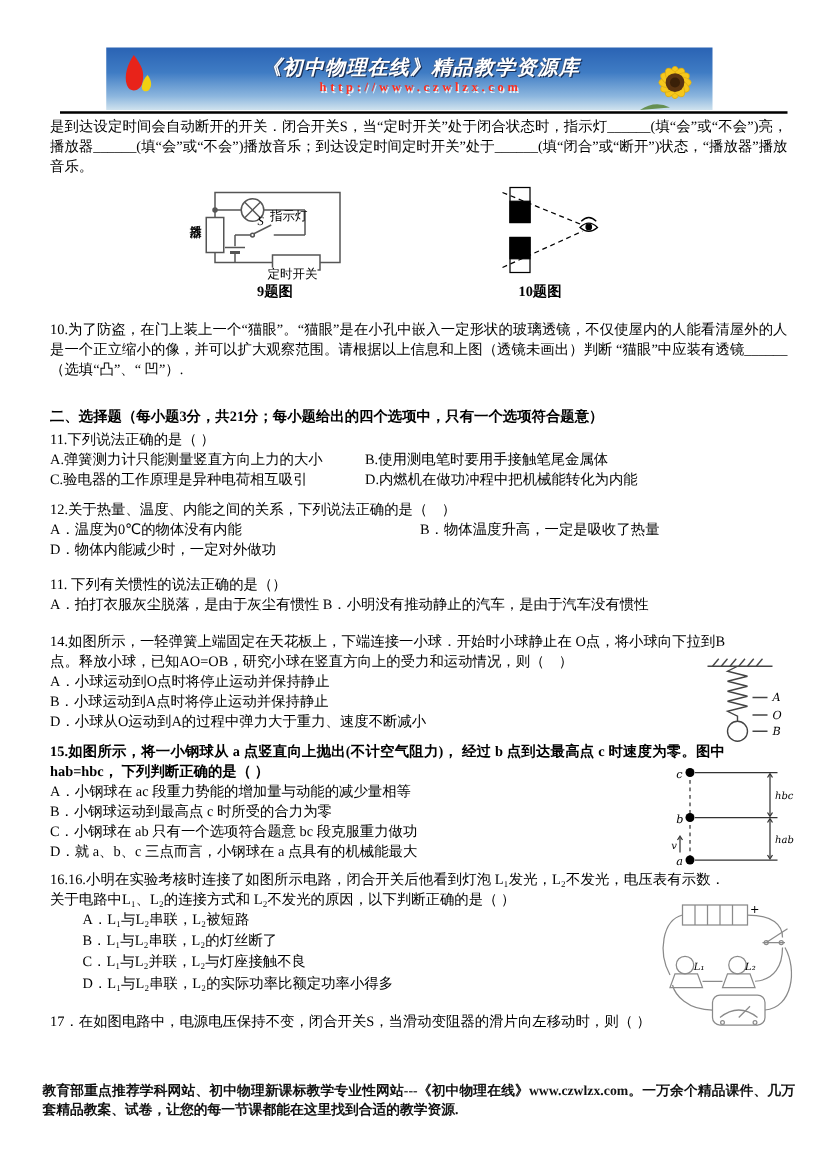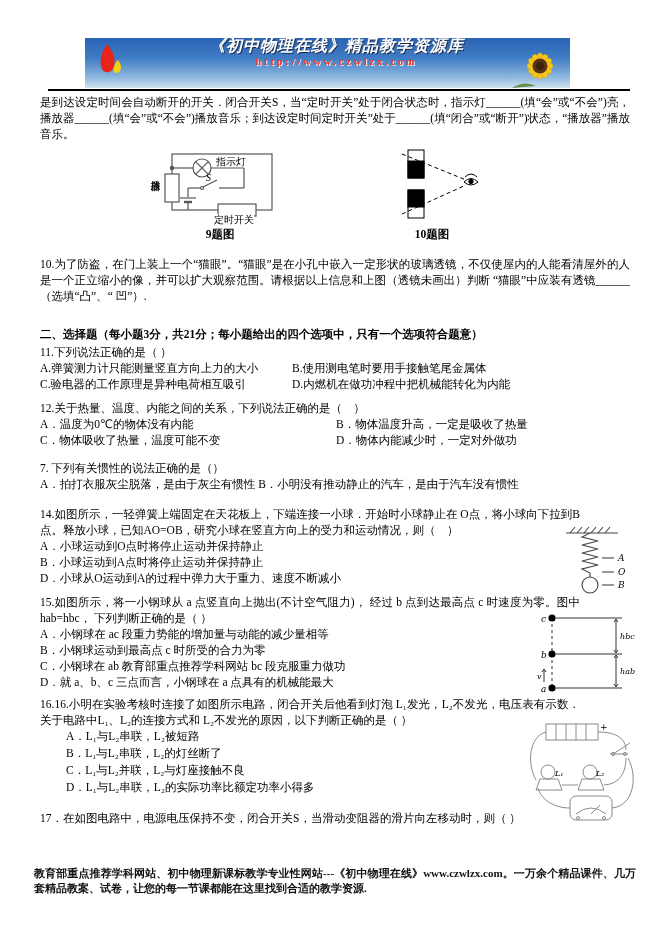--- a/index.html
+++ b/index.html
@@ -8,21 +8,21 @@
     width:661px; height:936px; position:relative; overflow:hidden;
     font-family:"Liberation Serif","DejaVu Sans",serif;
     color:#000; font-size:11.5px; line-height:16px;
   }
   .page { position:absolute; inset:0; background:#fff; }
 
   
   .banner {
     position:absolute; left:85px; top:38px; width:485px; height:50px;
     background:linear-gradient(180deg,#2a63b4 0%,#3f7cc4 40%,#8cb6de 78%,#cfe2ee 100%);
-    display:flex; align-items:flex-start; overflow:hidden;
+    display:flex; align-items:center; overflow:hidden;
   }
   .banner-textwrap { flex:1; text-align:center; padding-left:26px; }
   .banner-title {
     font-size:16px; font-weight:bold; font-style:italic; color:#ffffff;
     letter-spacing:1px; text-shadow:1px 1px 0 #1a2f55, -1px 0 0 #4a6d9c;
     white-space:nowrap;
   }
   .banner-url {
     font-family:Liberation Serif, serif;
     font-size:10px; font-weight:bold; color:#ff2d1e; letter-spacing:3px;
@@ -133,21 +133,21 @@
                 <line x1="44" y1="40" x2="44" y2="49"></line>
                 <line x1="36" y1="50" x2="52" y2="50"></line>
                 <line x1="40" y1="54" x2="48" y2="54" stroke-width="2.4"></line>
                 <line x1="44" y1="55" x2="44" y2="62"></line>
               </g>
               <rect x="74" y="56" width="38" height="12" fill="#ffffff"></rect>
               <rect x="21" y="26" width="14" height="28" fill="#ffffff"></rect>
             </g>
           </svg>
           <div class="ovl v-label" style="left:6px; top:24px;">播放器</div>
-          <div class="ovl" style="left:72px; top:8px;">指示灯</div>
+          <div class="ovl" style="left:72px; top:20px;">指示灯</div>
           <div class="ovl" style="left:62px; top:24px; font-style:italic;">S</div>
           <div class="ovl" style="left:70px; top:66px; background:#fff;">定时开关</div>
         </div>
         <div class="figcap">9题图</div>
       </div>
 
       <div class="fig">
         <div class="fig10-wrap">
           <svg width="104" height="76" viewBox="0 0 104 76">
             <g stroke="#000" stroke-width="1" fill="none">
@@ -185,27 +185,26 @@
         <span>C.验电器的工作原理是异种电荷相互吸引</span>
         <span>D.内燃机在做功冲程中把机械能转化为内能</span>
       </div>
     </div>
 
     <div class="qblock mt8">
       <p>12.关于热量、温度、内能之间的关系，下列说法正确的是（　）</p>
       <div class="grid2 g12">
         <span>A．温度为0℃的物体没有内能</span>
         <span>B．物体温度升高，一定是吸收了热量</span>
-        <span>C．物体吸收了热量，温度可能不变</span>
         <span>D．物体内能减少时，一定对外做功</span>
       </div>
     </div>
 
     <div class="qblock mt12">
-      <p>7. 下列有关惯性的说法正确的是（）</p>
+      <p>11. 下列有关惯性的说法正确的是（）</p>
       <p class="optline">
         <span>A．拍打衣服灰尘脱落，是由于灰尘有惯性</span>
         <span>B．小明没有推动静止的汽车，是由于汽车没有惯性</span>
       </p>
     </div>
 
     <div class="qblock mt14">
       <p class="para" style="width:540px;">14.如图所示，一轻弹簧上端固定在天花板上，下端连接一小球．开始时小球静止在 O点，将小球向下拉到B点。释放小球，已知AO=OB，研究小球在竖直方向上的受力和运动情况，则（　）</p>
       <p>A．小球运动到O点时将停止运动并保持静止</p>
       <p>B．小球运动到A点时将停止运动并保持静止</p>
@@ -229,24 +228,24 @@
             <line x1="42" y1="61" x2="54" y2="61"></line>
           </g>
           <text class="it" x="58" y="37" font-size="9">A</text>
           <text class="it" x="58" y="51" font-size="9">O</text>
           <text class="it" x="58" y="64" font-size="9">B</text>
         </svg>
       </div>
     </div>
 
     <div class="qblock mt8">
-      <p class="para" style="width:540px;">15.如图所示，将一小钢球从 a 点竖直向上抛出(不计空气阻力)， 经过 b 点到达最高点 c 时速度为零。图中 hab=hbc， 下列判断正确的是（    ）</p>
+      <p class="para" style="width:540px;font-weight:bold;">15.如图所示，将一小钢球从 a 点竖直向上抛出(不计空气阻力)， 经过 b 点到达最高点 c 时速度为零。图中 hab=hbc， 下列判断正确的是（    ）</p>
       <p>A．小钢球在 ac 段重力势能的增加量与动能的减少量相等</p>
       <p>B．小钢球运动到最高点 c 时所受的合力为零</p>
-      <p>C．小钢球在 ab 教育部重点推荐学科网站 bc 段克服重力做功</p>
+      <p>C．小钢球在 ab 只有一个选项符合题意 bc 段克服重力做功</p>
       <p>D．就 a、b、c 三点而言，小钢球在 a 点具有的机械能最大</p>
       <div class="absfig" style="right:-10px; top:14px;">
         <svg width="104" height="88" viewBox="0 0 104 88">
           <g stroke="#333" stroke-width="1" fill="none">
             <line x1="16" y1="10" x2="16" y2="80" stroke-dasharray="3,3"></line>
             <line x1="20" y1="10" x2="86" y2="10"></line>
             <line x1="20" y1="46" x2="86" y2="46"></line>
             <line x1="20" y1="80" x2="86" y2="80"></line>
             <line x1="80" y1="12" x2="80" y2="44"></line>
             <line x1="80" y1="48" x2="80" y2="78"></line>

